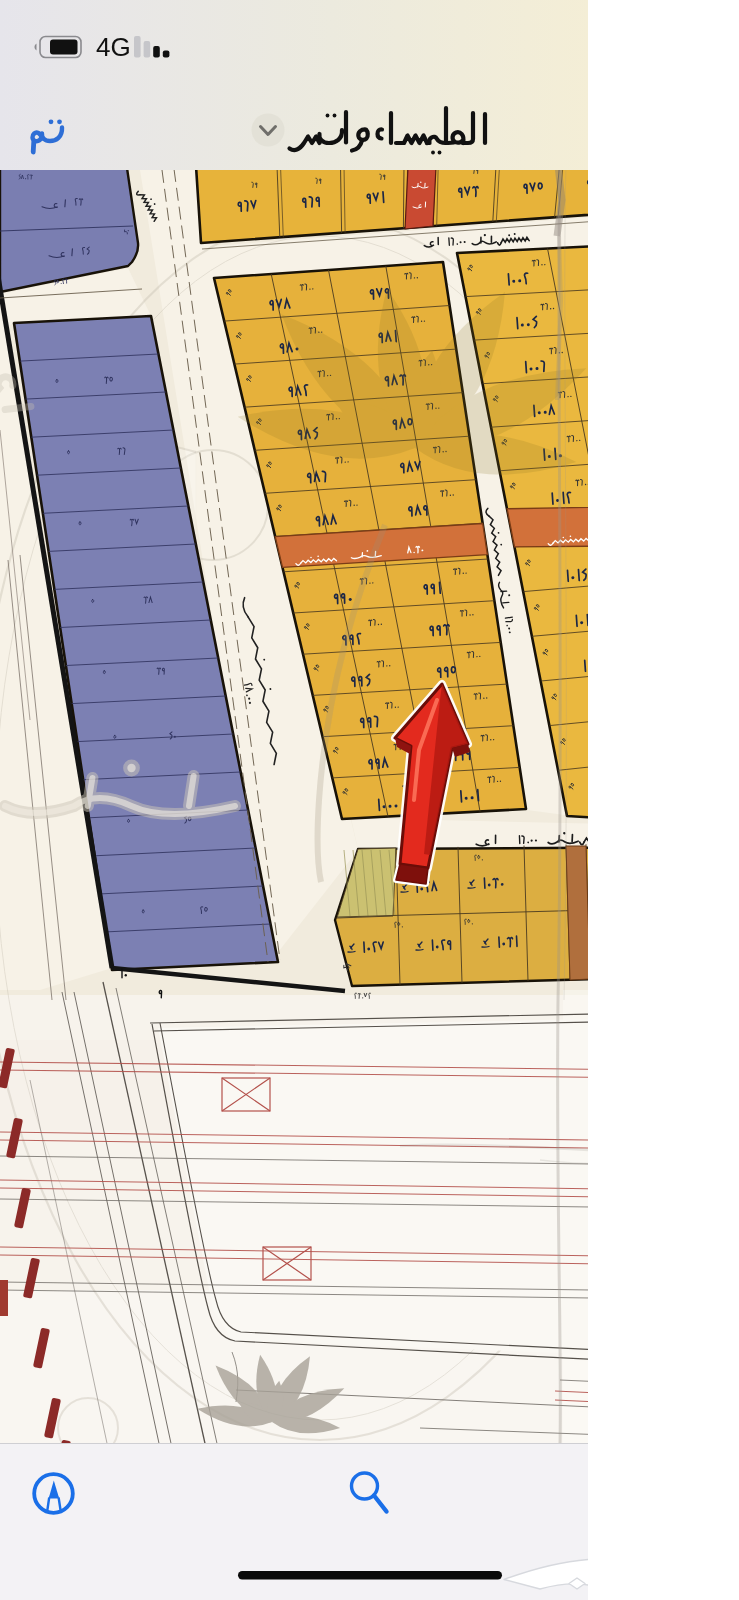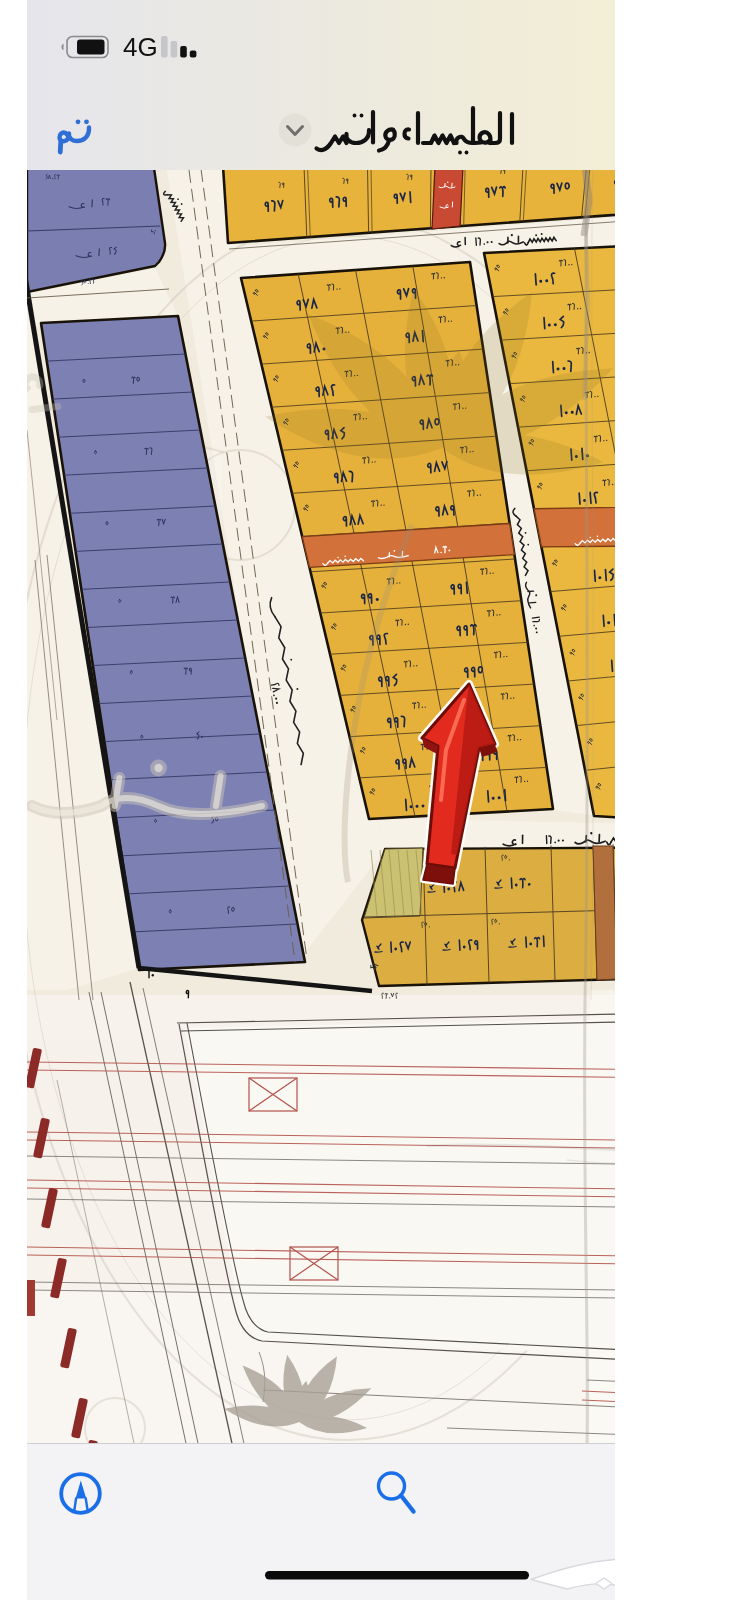--- a/index.html
+++ b/index.html
@@ -1,15 +1,15 @@
 <!DOCTYPE html>
 <html><head><meta charset="utf-8">
 <style>
 html,body{margin:0;padding:0;background:#fff;}
-#page{position:relative;width:588px;height:1600px;overflow:hidden;font-family:"Liberation Sans",sans-serif;padding-left:27px;}
+#page{position:relative;width:588px;height:1600px;overflow:hidden;font-family:"Liberation Sans",sans-serif;}
 svg{display:block}
 .dg{fill:none}
 </style></head><body>
 <div id="page">
 <svg width="739" height="1600" viewBox="0 0 739 1600">
 
 <g>
         <rect x="0" y="165" width="739" height="1283" fill="#f1ebdd"></rect>
         <rect x="0" y="995" width="739" height="453" fill="#f7f3ec"></rect>
         <rect x="0" y="1290" width="739" height="158" fill="#f9f6f1"></rect>

